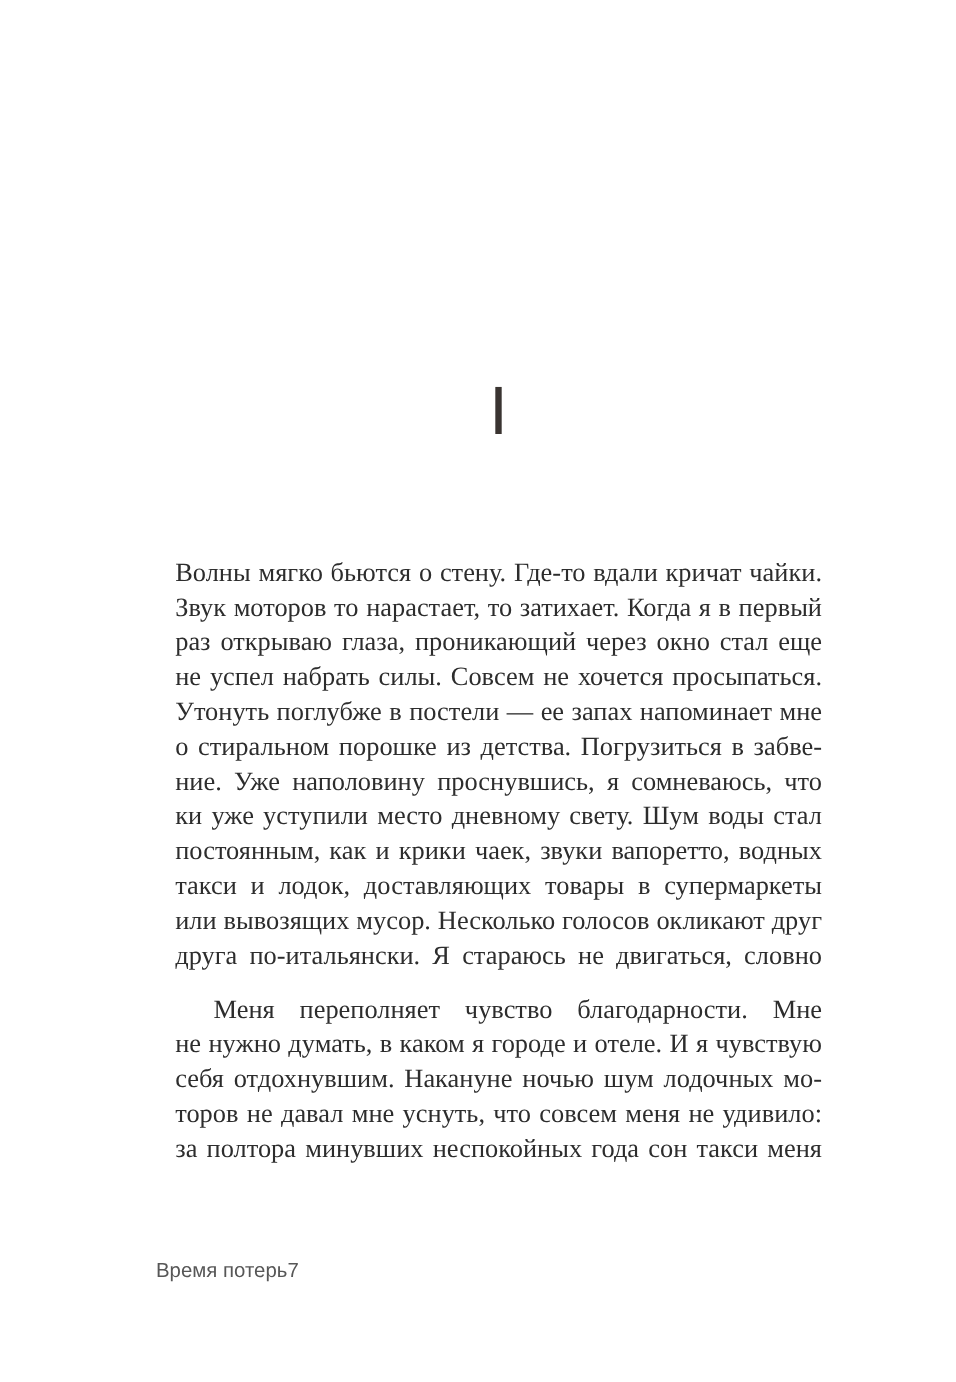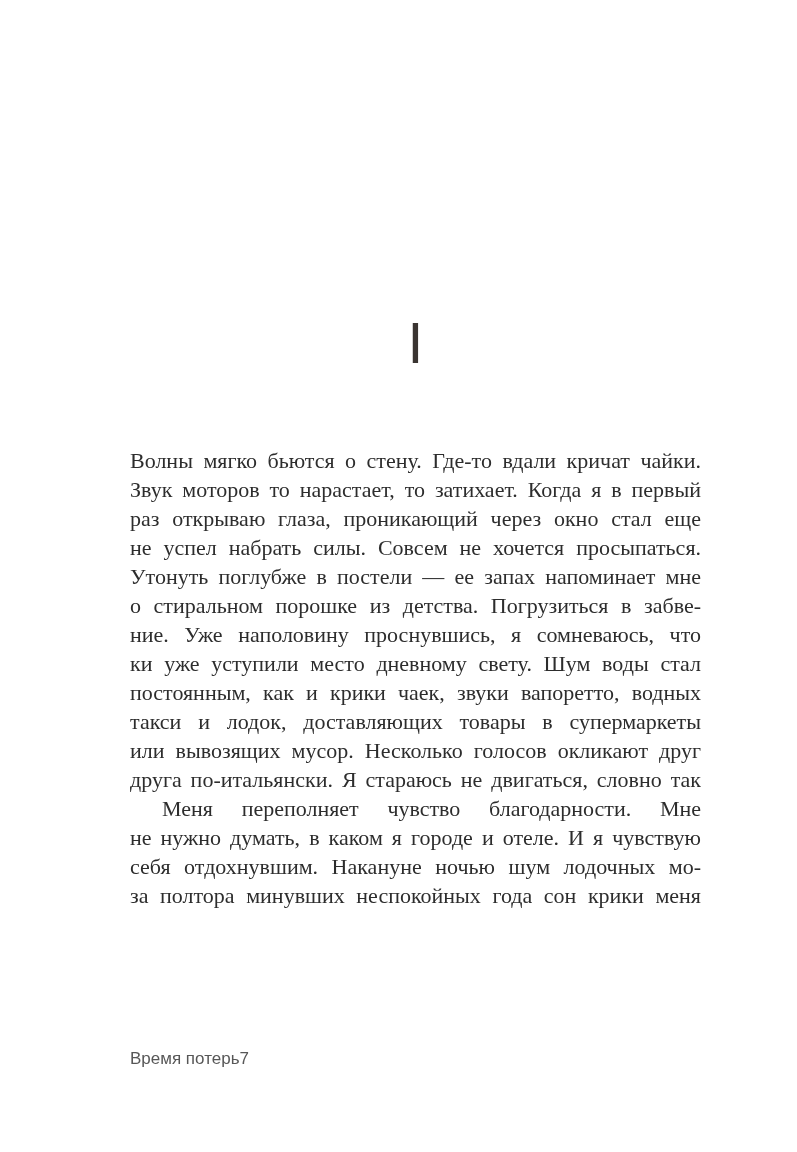--- a/index.html
+++ b/index.html
@@ -30,21 +30,21 @@
     position: absolute;
     left: 130px;
     top: 446px;
     width: 571px;
     font-family: "Liberation Serif", serif;
     font-size: 22px;
     line-height: 29px;
     color: #2d2d2d;
   }
   .para {
-    margin: 0;
+    margin: 16px;
     padding: 0;
     font-family: Liberation Serif, serif;
   }
   .line {
     text-align: justify;
     text-align-last: justify;
     height: 29px;
     overflow: hidden;
     white-space: normal;
   }
@@ -91,21 +91,22 @@
       <div class="line">постоянным, как и крики чаек, звуки вапоретто, водных</div>
       <div class="line">такси и лодок, доставляющих товары в супермаркеты</div>
       <div class="line">или вывозящих мусор. Несколько голосов окликают друг</div>
       <div class="line">друга по-итальянски. Я стараюсь не двигаться, словно так</div>
     </div>
 
     <div class="para">
       <div class="line first-indent">Меня переполняет чувство благодарности. Мне</div>
       <div class="line">не нужно думать, в каком я городе и отеле. И я чувствую</div>
       <div class="line">себя отдохнувшим. Накануне ночью шум лодочных мо-</div>
-      <div class="line">за полтора минувших неспокойных года сон крики меня</div>
+      <div class="line">торов не давал мне уснуть, что совсем меня не удивило:</div>
+      <div class="line">за полтора минувших неспокойных года сон такси меня</div>
     </div>
 
   </div>
 
   <div class="footer">
     <span class="running-title">Время потерь</span>
     <span class="page-num">7</span>
   </div>
 
 </div>

